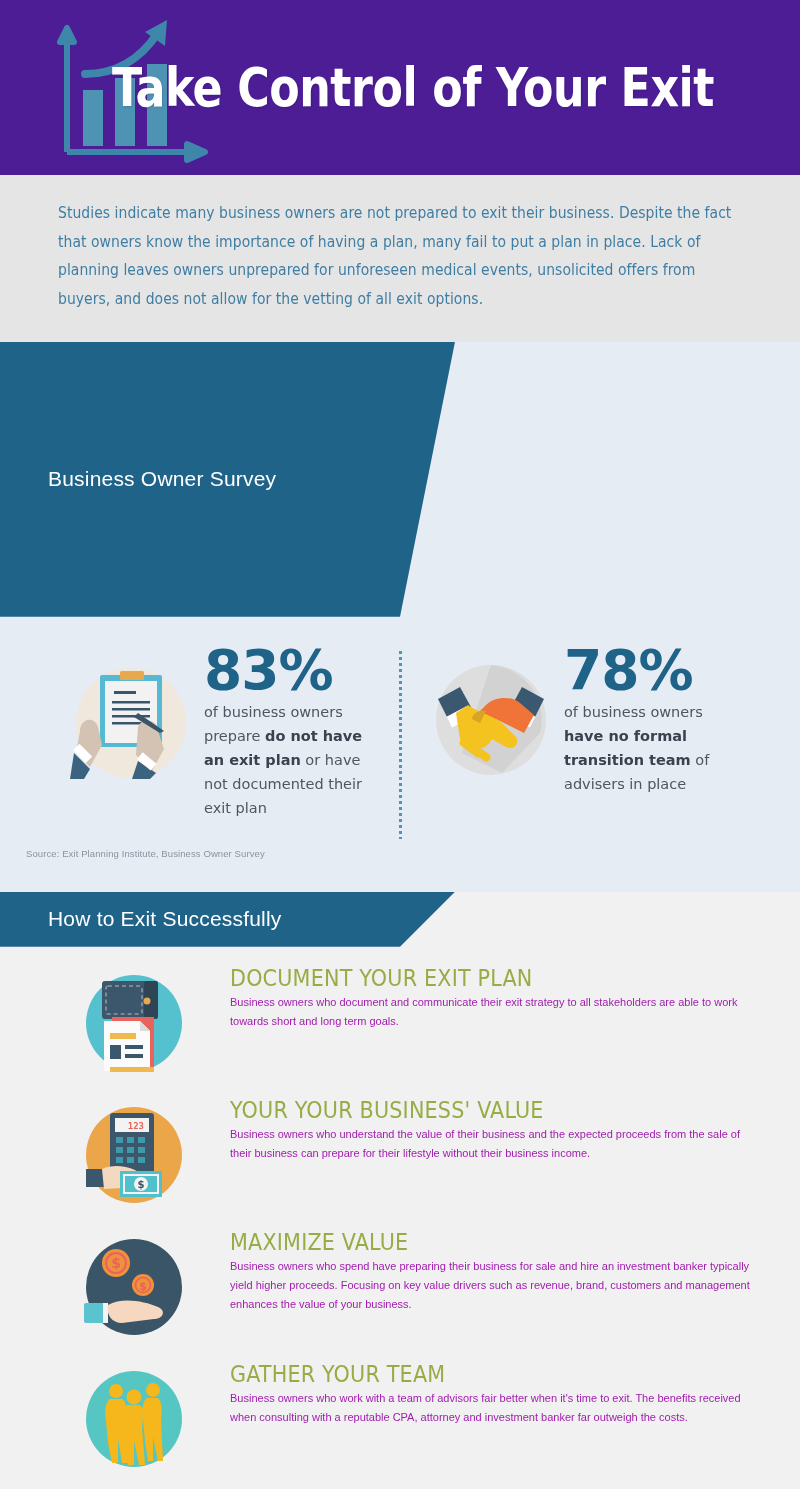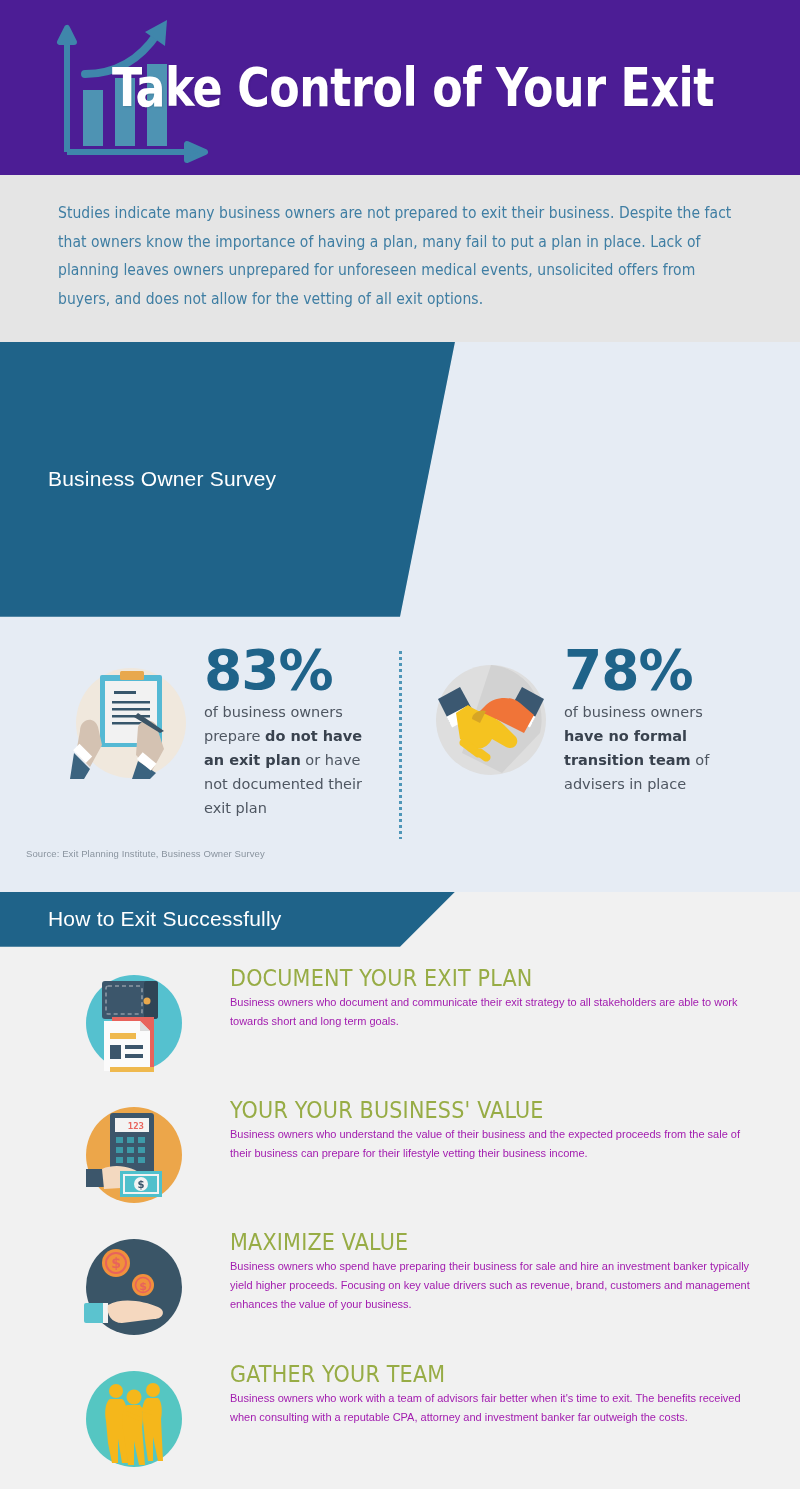--- a/index.html
+++ b/index.html
@@ -346,21 +346,21 @@
         <path d="M20 66 C34 60, 52 64, 60 72 L56 84 L22 86 Z" fill="#f3d9c0"></path>
 
         <rect x="38" y="68" width="42" height="26" fill="#4fc0cc"></rect>
         <rect x="42" y="72" width="34" height="18" fill="none" stroke="#f3f3f3" stroke-width="2"></rect>
         <circle cx="59" cy="81" r="7" fill="#f3f3f3"></circle>
         <text x="59" y="85" font-family="DejaVu Sans, sans-serif" font-size="10" font-weight="bold" fill="#3c566b" text-anchor="middle">$</text>
       </svg>
     </div>
     <div class="tip-text">
       <div class="tip-title">YOUR YOUR BUSINESS' VALUE</div>
-      <div class="tip-body">Business owners who understand the value of their business and the expected proceeds from the sale of their business can prepare for their lifestyle vetting their business income.</div>
+      <div class="tip-body">Business owners who understand the value of their business and the expected proceeds from the sale of their business can prepare for their lifestyle without their business income.</div>
     </div>
   </div>
 
   <div class="tip">
     <div class="tip-icon">
       <svg viewBox="0 0 104 104" width="104" height="104">
         <circle cx="52" cy="52" r="48" fill="#3a5567"></circle>
 
         <circle cx="34" cy="28" r="14" fill="#f0913c"></circle>
         <circle cx="34" cy="28" r="10" fill="none" stroke="#e8635c" stroke-width="2"></circle>

